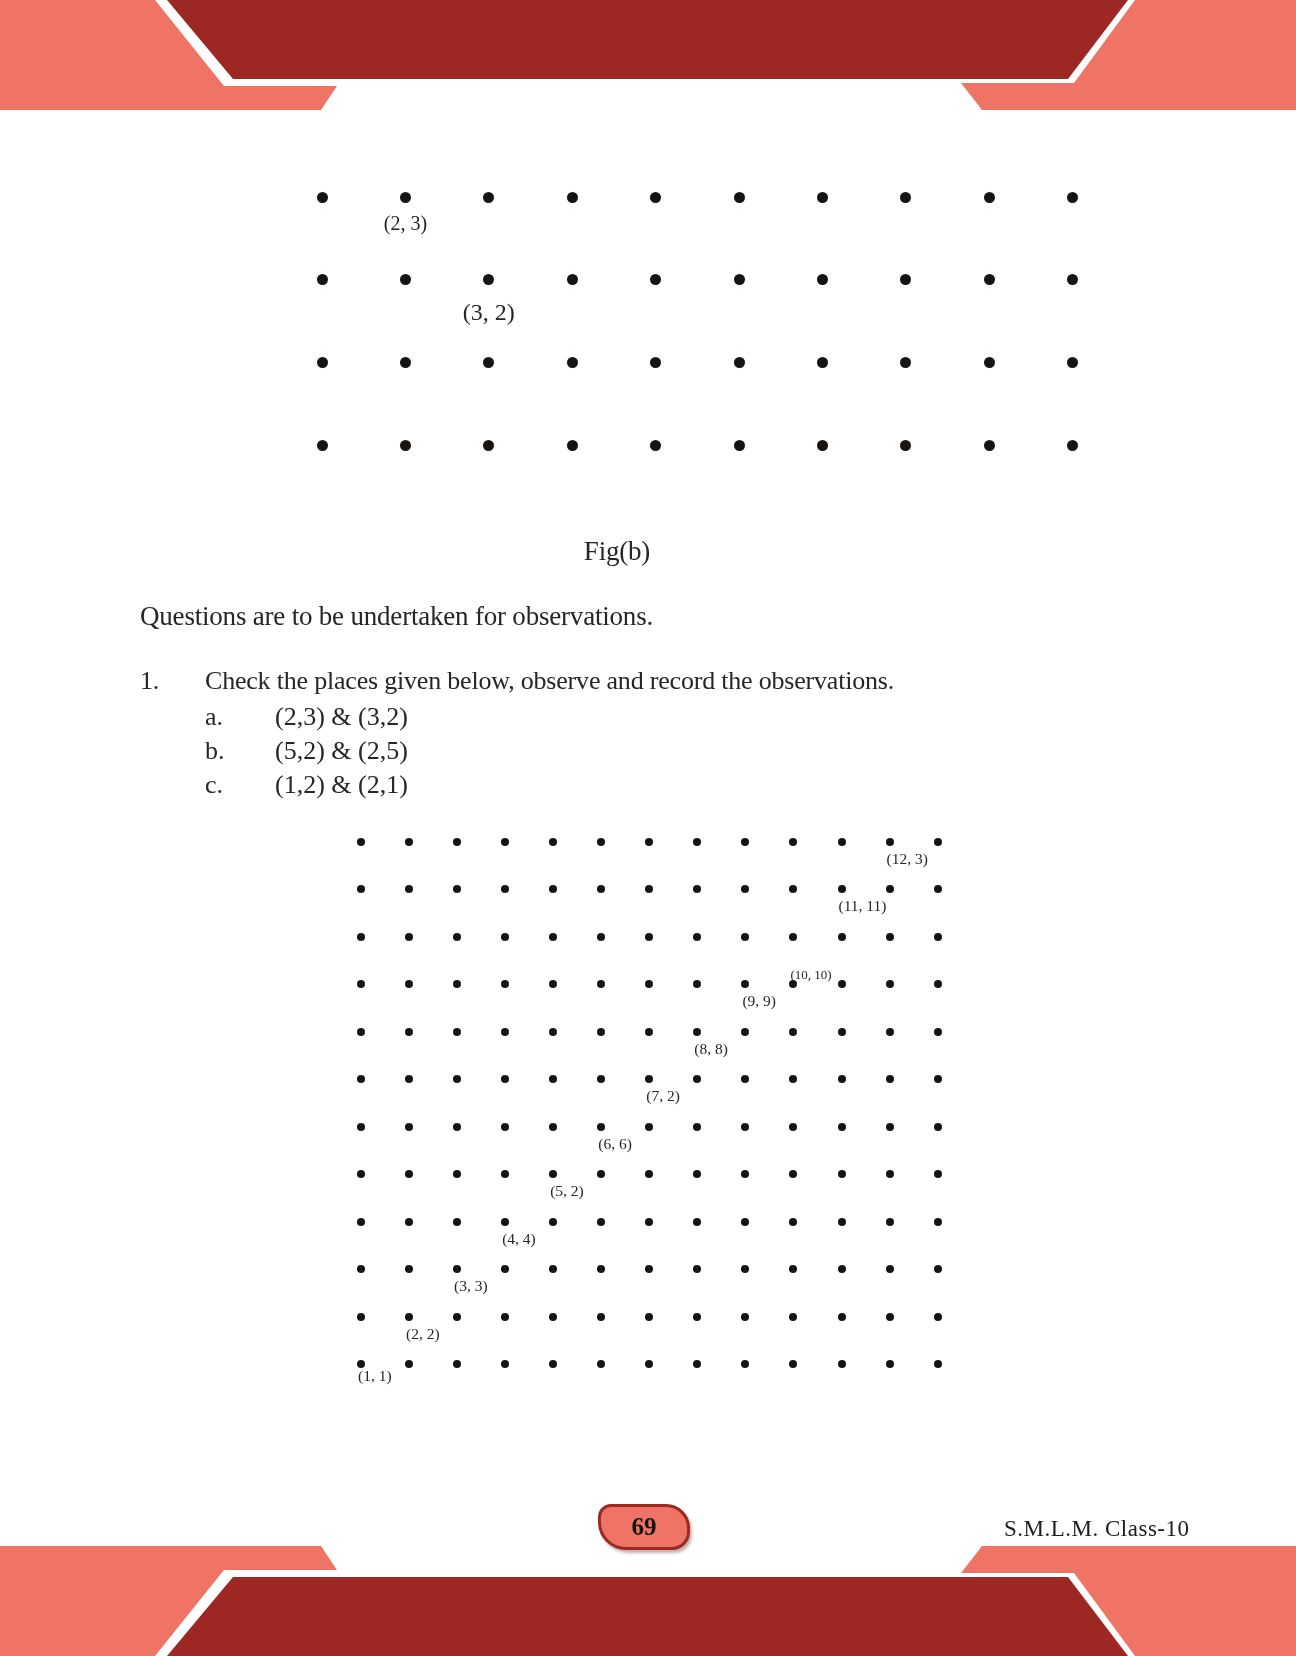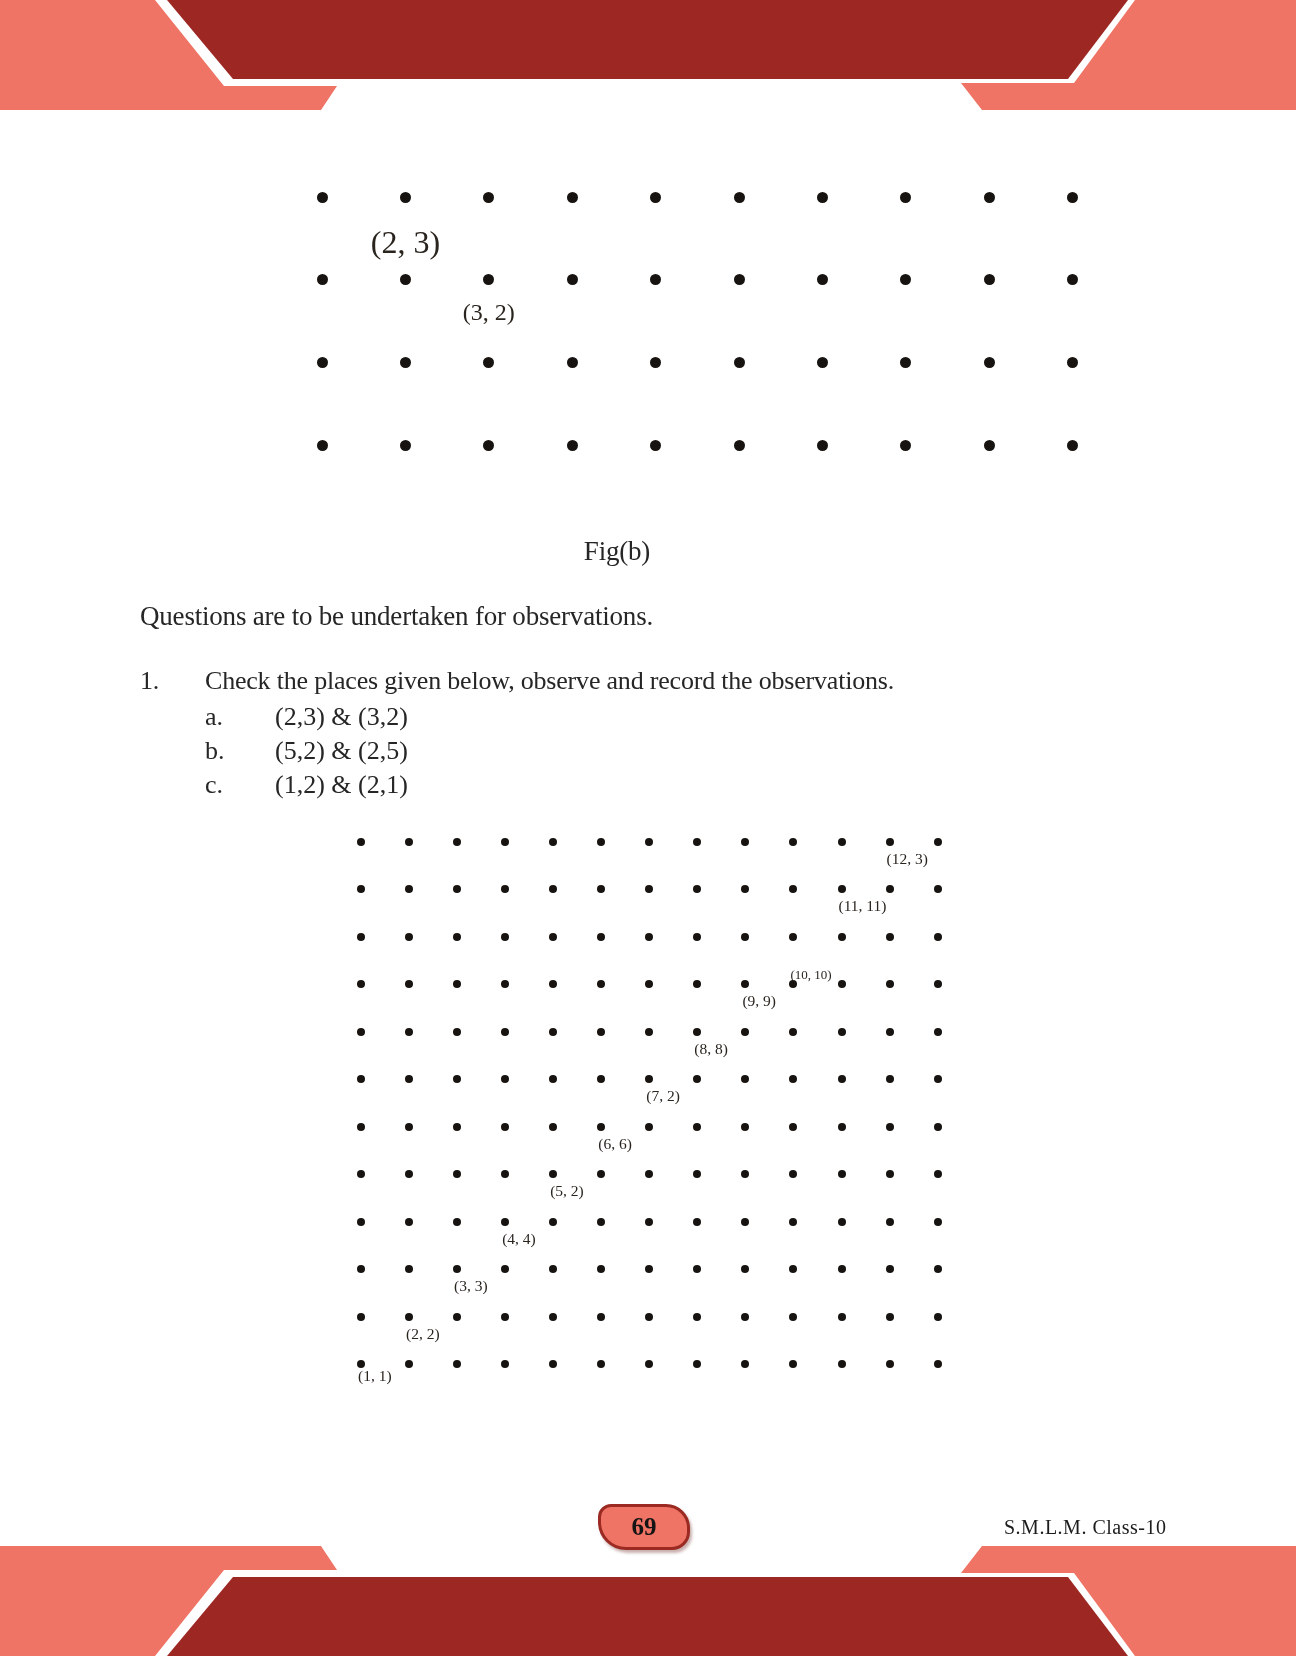--- a/index.html
+++ b/index.html
@@ -27,21 +27,21 @@
 
   #page-badge{
     position:absolute;left:598px;top:1504px;width:92px;height:46px;
     background:var(--salmon);border:3px solid #9b2a23;box-sizing:border-box;
     border-radius:13px 24px 18px 28px;
     box-shadow:2px 3px 3px rgba(100,30,25,0.35);
     display:flex;align-items:center;justify-content:center;
     font-weight:bold;font-size:25px;color:#141414;
   }
   #book-label{
-    position:absolute;left:1004px;top:1516px;font-size:20px;color:#1c1c1c;letter-spacing:0.5px;white-space:nowrap;
+    position:absolute;left:1004px;top:1516px;font-size:23px;color:#1c1c1c;letter-spacing:0.5px;white-space:nowrap;
   }
 </style>
 </head>
 <body>
 
 <svg id="header-banner" class="banner" viewBox="0 0 1296 110" xmlns="http://www.w3.org/2000/svg">
   <polygon class="accent" points="0,0 155,0 224,86 337,86 321,110 0,110"></polygon>
   <polygon class="accent" points="1135,0 1296,0 1296,110 982,110 961,83 1074,83"></polygon>
   <polygon class="dark-band" points="167,0 1128,0 1068,79 233,79"></polygon>
 </svg>
@@ -80,21 +80,21 @@
     <div class="dot" style="height: 11px; width: 11px; left: 316.5px; top: 439.6px;"></div>
     <div class="dot" style="height: 11px; width: 11px; left: 399.9px; top: 439.6px;"></div>
     <div class="dot" style="height: 11px; width: 11px; left: 483.3px; top: 439.6px;"></div>
     <div class="dot" style="height: 11px; width: 11px; left: 566.7px; top: 439.6px;"></div>
     <div class="dot" style="height: 11px; width: 11px; left: 650.1px; top: 439.6px;"></div>
     <div class="dot" style="height: 11px; width: 11px; left: 733.5px; top: 439.6px;"></div>
     <div class="dot" style="height: 11px; width: 11px; left: 816.9px; top: 439.6px;"></div>
     <div class="dot" style="height: 11px; width: 11px; left: 900.3px; top: 439.6px;"></div>
     <div class="dot" style="height: 11px; width: 11px; left: 983.7px; top: 439.6px;"></div>
     <div class="dot" style="height: 11px; width: 11px; left: 1067.1px; top: 439.6px;"></div>
-    <div class="grid-label center" style="font-size: 32px; left: 405.4px; top: 224px;">(2, 3)</div>
+    <div class="grid-label center" style="font-size: 20px; left: 405.4px; top: 212px;">(2, 3)</div>
     <div class="grid-label center" style="font-size: 24px; left: 488.8px; top: 298.7px;">(3, 2)</div>
   </div>
 
 <div id="fig-caption" class="textline">Fig(b)</div>
 
 <div id="intro-line" class="textline">Questions are to be undertaken for observations.</div>
 
 <div id="q-number" class="textline">1.</div>
 <div id="q-text" class="textline">Check the places given below, observe and record the observations.</div>
 

